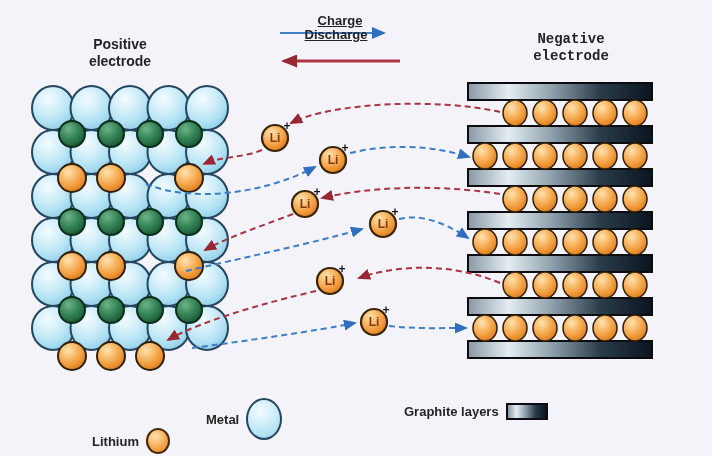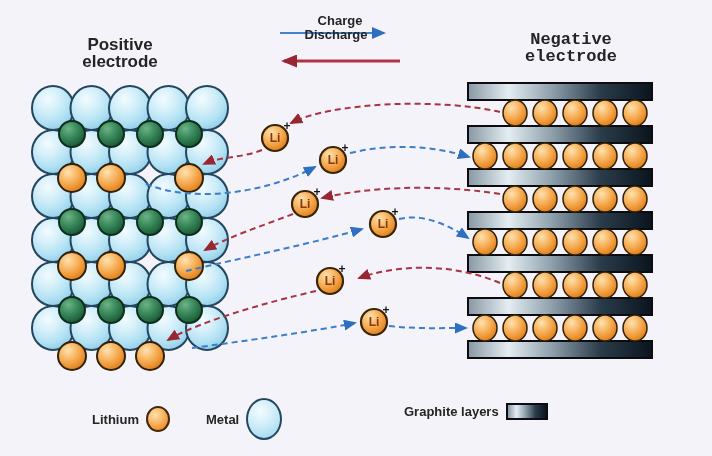--- a/index.html
+++ b/index.html
@@ -3,32 +3,32 @@
 <meta charset="utf-8">
 <style>
   html,body{margin:0;padding:0;background:#ffffff;}
   .stage{
     position:relative;width:712px;height:456px;background:#f4f3f9;
     font-family:"Liberation Sans",sans-serif;overflow:hidden;
   }
   #diagram-svg{position:absolute;left:0;top:0;}
   .lbl{
     position:absolute;text-align:center;font-weight:bold;color:#242424;
-    font-size:17px;line-height:17px;
-  }
-  .small{font-size:13px;}
+    font-size:14px;line-height:17px;
+  }
+  .small{font-size:13px;text-decoration:underline;}
   #lbl-pos{left:60px;top:36px;width:120px;}
   #lbl-neg{left:511px;top:31px;width:120px;font-family:Liberation Mono, monospace;}
   #lbl-charge{left:298px;top:12px;width:84px;}
   #lbl-discharge{left:290px;top:26px;width:92px;}
   .legend-item{
     position:absolute;display:flex;align-items:center;gap:7px;
     font-weight:bold;font-size:13px;color:#242424;
   }
-  #leg-lithium{left:92px;top:406px;justify-content:center;}
+  #leg-lithium{left:92px;top:428px;justify-content:center;}
   #leg-oxygen{left:206px;top:398px;}
   #leg-metal{left:328px;top:405px;}
   #leg-graphite{left:404px;top:403px;}
   .ball{border-radius:50%;flex:0 0 auto;}
   .ball-orange{
     width:20px;height:22px;border:2px solid #45270a;
     background:radial-gradient(circle at 36% 30%, #ffe2b0 0%, #f8b969 40%, #f09a3a 70%, #d97c18 100%);
   }
   .ball-blue{
     width:32px;height:38px;border:2px solid #24465f;

